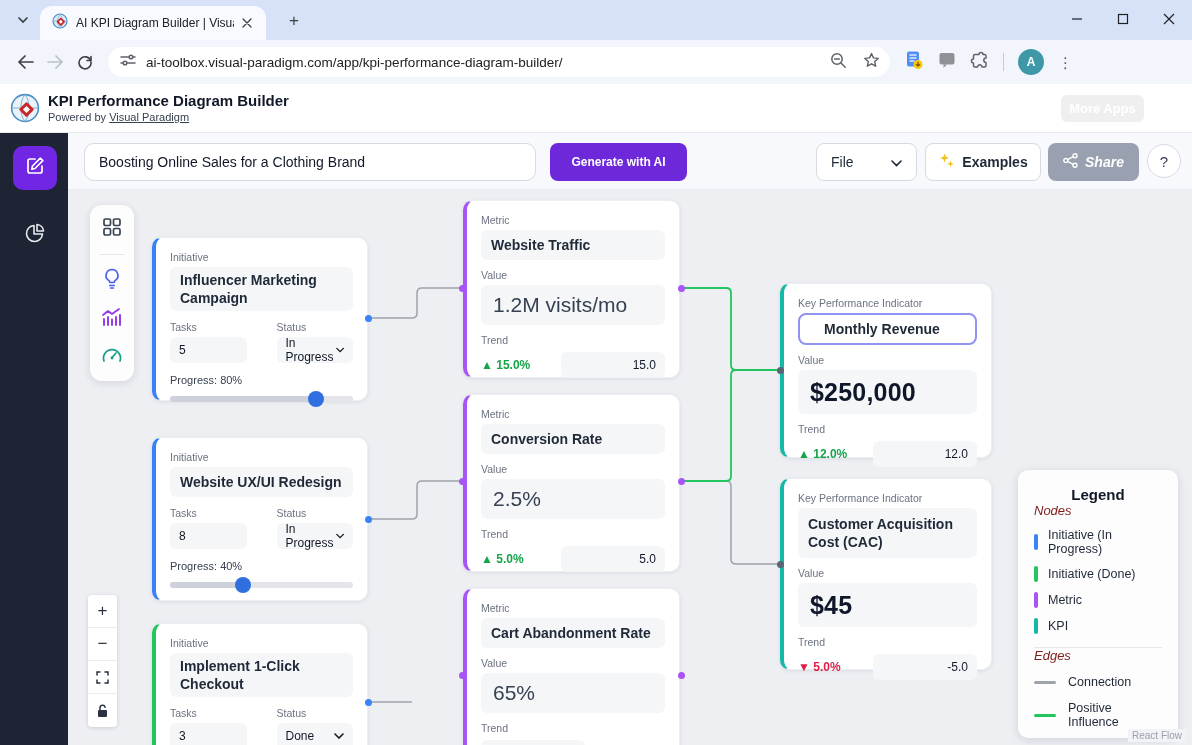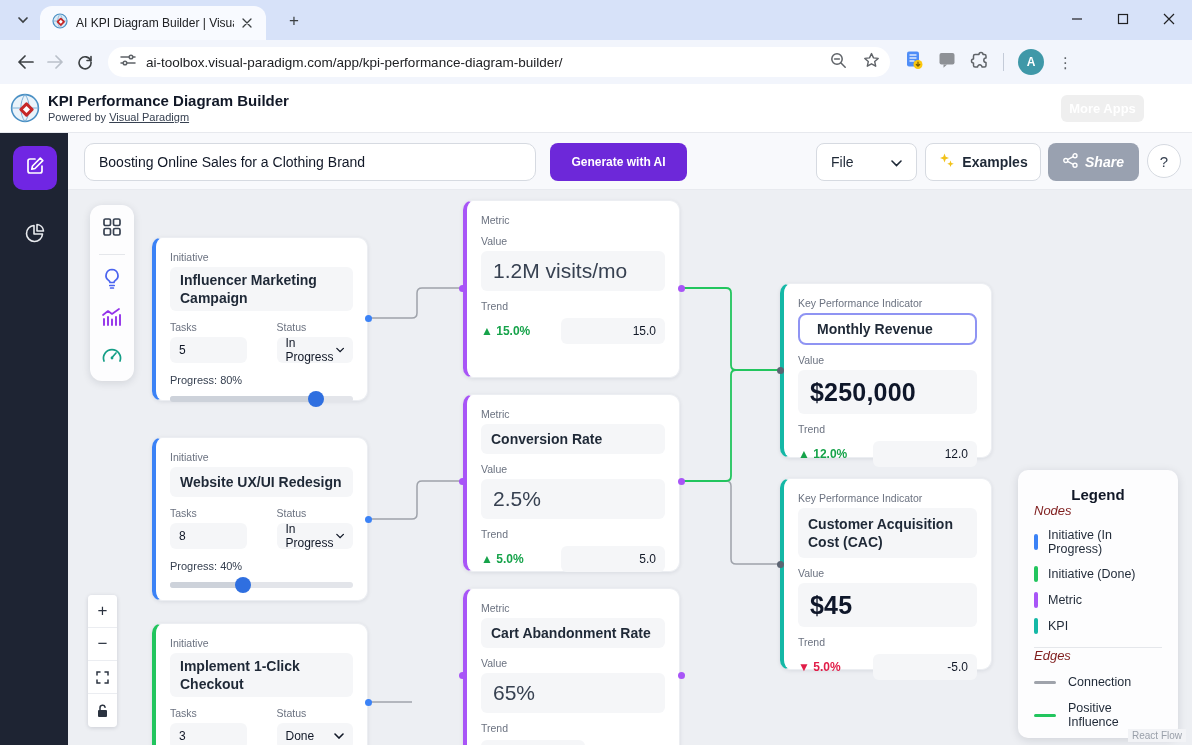--- a/index.html
+++ b/index.html
@@ -76,21 +76,21 @@
   .slider { margin-top:10px; height:6px; background:#e3e5ea; border-radius:3px; position:relative; }
   .slider-fill { height:6px; background:#cdd2da; border-radius:3px; position:relative; }
   .slider-thumb { position:absolute; right:-8px; top:-5px; width:16px; height:16px; border-radius:50%; background:#2f6fe0; }
   .vlabel { margin-top:9px; font-size:10.5px; color:#6b7280; }
   .vfield { margin-top:4px; background:#f5f6f8; border-radius:6px; height:40px; display:flex; align-items:center; padding:0 12px; font-size:21px; font-weight:300; color:#374151; }
   .kvfield { height:44px; font-size:25px; font-weight:800; color:#0f172a; letter-spacing:.2px; }
   .trendrow { margin-top:6px; display:flex; align-items:center; justify-content:space-between; }
   .trend-pct { font-size:12px; font-weight:700; }
   .trend-up { color:#16a34a; } .trend-down { color:#e11d48; }
   .trend-num { width:104px; height:26px; background:#f5f6f8; border-radius:6px; display:flex; align-items:center; justify-content:flex-end; padding:0 9px; font-size:12px; color:#111827; }
-  .kpi-title-focus { margin-top:4px; background:#fff; border:2px solid #8f94f3; border-radius:8px; min-height:32px; display:flex; align-items:center; padding:3px 17px; font-size:14px; font-weight:700; color:#1f2937; }
+  .kpi-title-focus { margin-top:4px; background:#fff; border:2px solid #8f94f3; border-radius:8px; min-height:32px; display:flex; align-items:center; padding:3px 24px; font-size:14px; font-weight:700; color:#1f2937; }
 
   .legend { position:absolute; left:950px; top:280px; width:160px; height:268px; background:#fdfdfe; border-radius:10px; box-shadow:0 2px 10px rgba(15,23,42,.13); padding:16px 16px; }
   .lg-title { text-align:center; font-size:15px; font-weight:700; color:#111827; }
   .lg-head { font-size:13px; color:#7f1d1d;font-style:italic; }
   .lg-item { display:flex; align-items:center; gap:10px; margin-top:10px; font-size:12.5px; color:#1f2937; }
   .lg-bar { width:4px; height:16px; border-radius:2px; flex:0 0 auto; }
   .lg-div { margin-top:13px; height:1px; background:#e5e7eb; }
   .lg-eitem { display:flex; align-items:center; gap:12px; margin-top:12px; font-size:12.5px; color:#1f2937; }
   .lg-line { width:22px; height:3px; border-radius:2px; flex:0 0 auto; }
 
@@ -382,20 +382,21 @@
               <path d="M1 1l4 4 4-4" stroke="#111827" stroke-width="1.6" fill="none" stroke-linecap="round"></path>
             </svg>
           </div>
         </div>
     </div>
 
   </div>
 
   <div class="card acc-purple" style="left:395px; top:10px; width:217px; height:178px;">
     <div class="nlabel">Metric</div>
+    <div class="ntitle">Website Traffic</div>
     <div class="vlabel">Value</div>
     <div class="vfield">1.2M visits/mo</div>
     <div class="vlabel">Trend</div>
     <div class="trendrow">
       <span class="trend-pct trend-up">▲ 15.0%</span>
       <span class="trend-num">15.0</span>
     </div>
   </div>
 
   <div class="card acc-purple" style="left:395px; top:204px; width:217px; height:178px;">

